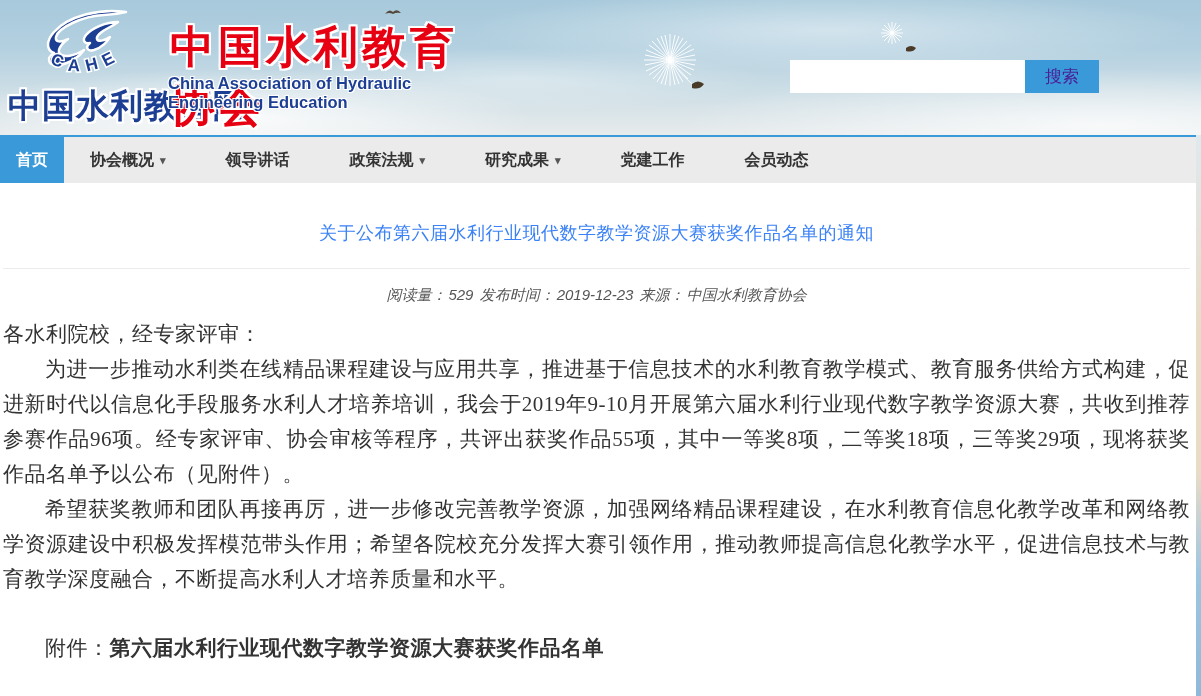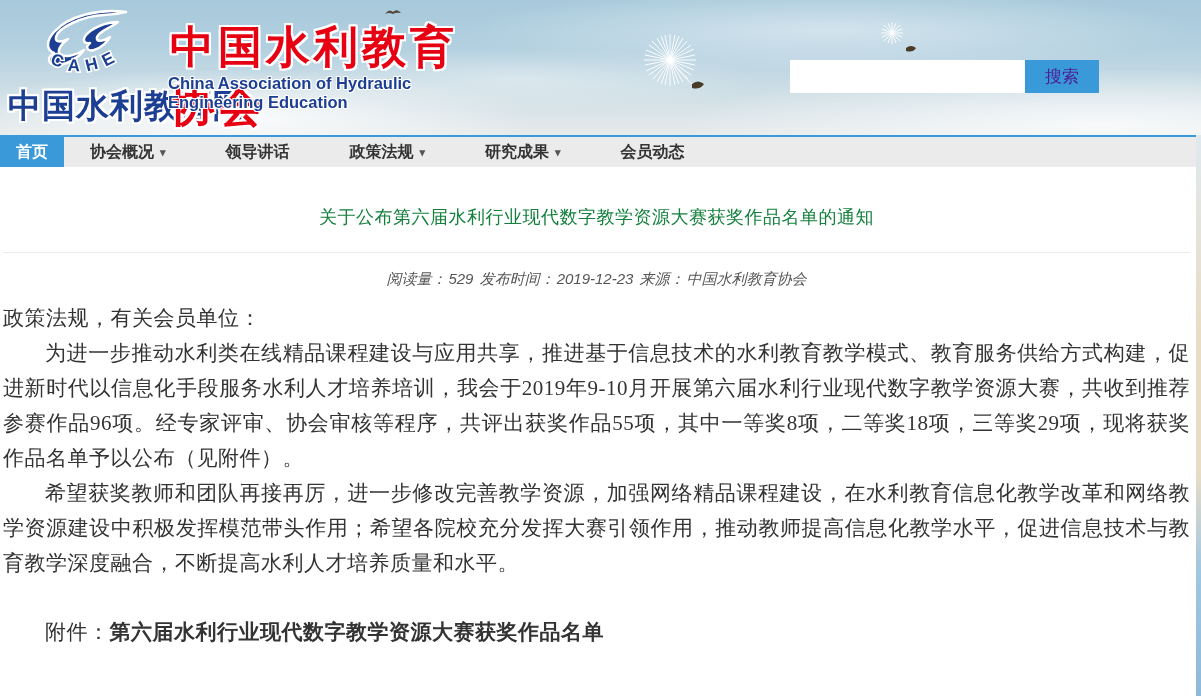--- a/index.html
+++ b/index.html
@@ -42,35 +42,35 @@
     padding: 0 10px; font-size: 14px; color: #333;
   }
   .search-btn {
     width: 74px; height: 33px; border: 0; background: #3a99d8; color: #4c1d95;
     font-size: 17px; cursor: pointer; font-family: "Liberation Sans", sans-serif;
   }
   .decor { position: absolute; }
 
   
   .nav {
-    width: 1201px; height: 32px; background: #ebebeb;
+    width: 1201px; height: 48px; background: #ebebeb;
     border-top: 2px solid #3a99d8; display: flex; align-items: stretch;
   }
   .nav-item {
     display: flex; align-items: center; padding: 0 21px; cursor: pointer;
     font-size: 16px; font-weight: bold; color: #333; text-decoration: none;
     margin-right: 18px; white-space: nowrap;
   }
   .nav-item.active { background: #3a99d8; color: #fff; padding: 0 16px; margin-right: 5px; }
   .nav-item .caret { font-size: 11px; color: #555; margin-left: 6px; }
 
   
   .content { position: relative; width: 1193px; background: #fff; padding: 0 3px; }
   .article-title {
-    text-align: center; font-size: 18px; font-weight: normal; color: #15803d;
+    text-align: center; font-size: 18px; font-weight: normal; color: #3b82f6;
     padding: 38px 0 23px 0; letter-spacing: .5px;
   }
   .title-divider { border: 0; border-top: 1px solid #ececec; margin: 0 0 0 0; }
   .article-meta {
     text-align: center; font-size: 15px; color: #555; padding: 17px 0 12px 0;
   }
   .article-meta span { margin: 12px 1px; font-style: italic; }
   .article-body {
     font-family: "Liberation Serif", "DejaVu Serif", serif;
     font-size: 21px; color: #333; line-height: 35px; text-align: justify;
@@ -155,39 +155,43 @@
     <span class="nav-label">政策法规</span>
     <span class="caret">▾</span>
   </a>
 
 
   <a class="nav-item">
     <span class="nav-label">研究成果</span>
     <span class="caret">▾</span>
   </a>
 
+  <a class="nav-item">
+    <span class="nav-label">党建工作</span>
+
+  </a>
 
   <a class="nav-item">
     <span class="nav-label">会员动态</span>
 
   </a>
 
 </div>
 
 <div class="content">
   <h1 class="article-title">关于公布第六届水利行业现代数字教学资源大赛获奖作品名单的通知</h1>
   <hr class="title-divider">
   <div class="article-meta">
     <span>阅读量：</span><span>529</span>
     <span>发布时间：</span><span>2019-12-23</span>
     <span>来源：</span><span>中国水利教育协会</span>
   </div>
 
   <div class="article-body">
-    <p class="salutation">政策法规，有关会员单位：</p>
+    <p class="salutation">各水利院校，经专家评审：</p>
     <div>
   <p class="body-para">为进一步推动水利类在线精品课程建设与应用共享，推进基于信息技术的水利教育教学模式、教育服务供给方式构建，促进新时代以信息化手段服务水利人才培养培训，我会于2019年9-10月开展第六届水利行业现代数字教学资源大赛，共收到推荐参赛作品96项。经专家评审、协会审核等程序，共评出获奖作品55项，其中一等奖8项，二等奖18项，三等奖29项，现将获奖作品名单予以公布（见附件）。</p>
 
   <p class="body-para">希望获奖教师和团队再接再厉，进一步修改完善教学资源，加强网络精品课程建设，在水利教育信息化教学改革和网络教学资源建设中积极发挥模范带头作用；希望各院校充分发挥大赛引领作用，推动教师提高信息化教学水平，促进信息技术与教育教学深度融合，不断提高水利人才培养质量和水平。</p>
 </div>
     <p class="attachment-line">
       <span>附件：</span><span class="attachment-name">第六届水利行业现代数字教学资源大赛获奖作品名单</span>
     </p>
   </div>
 </div>

